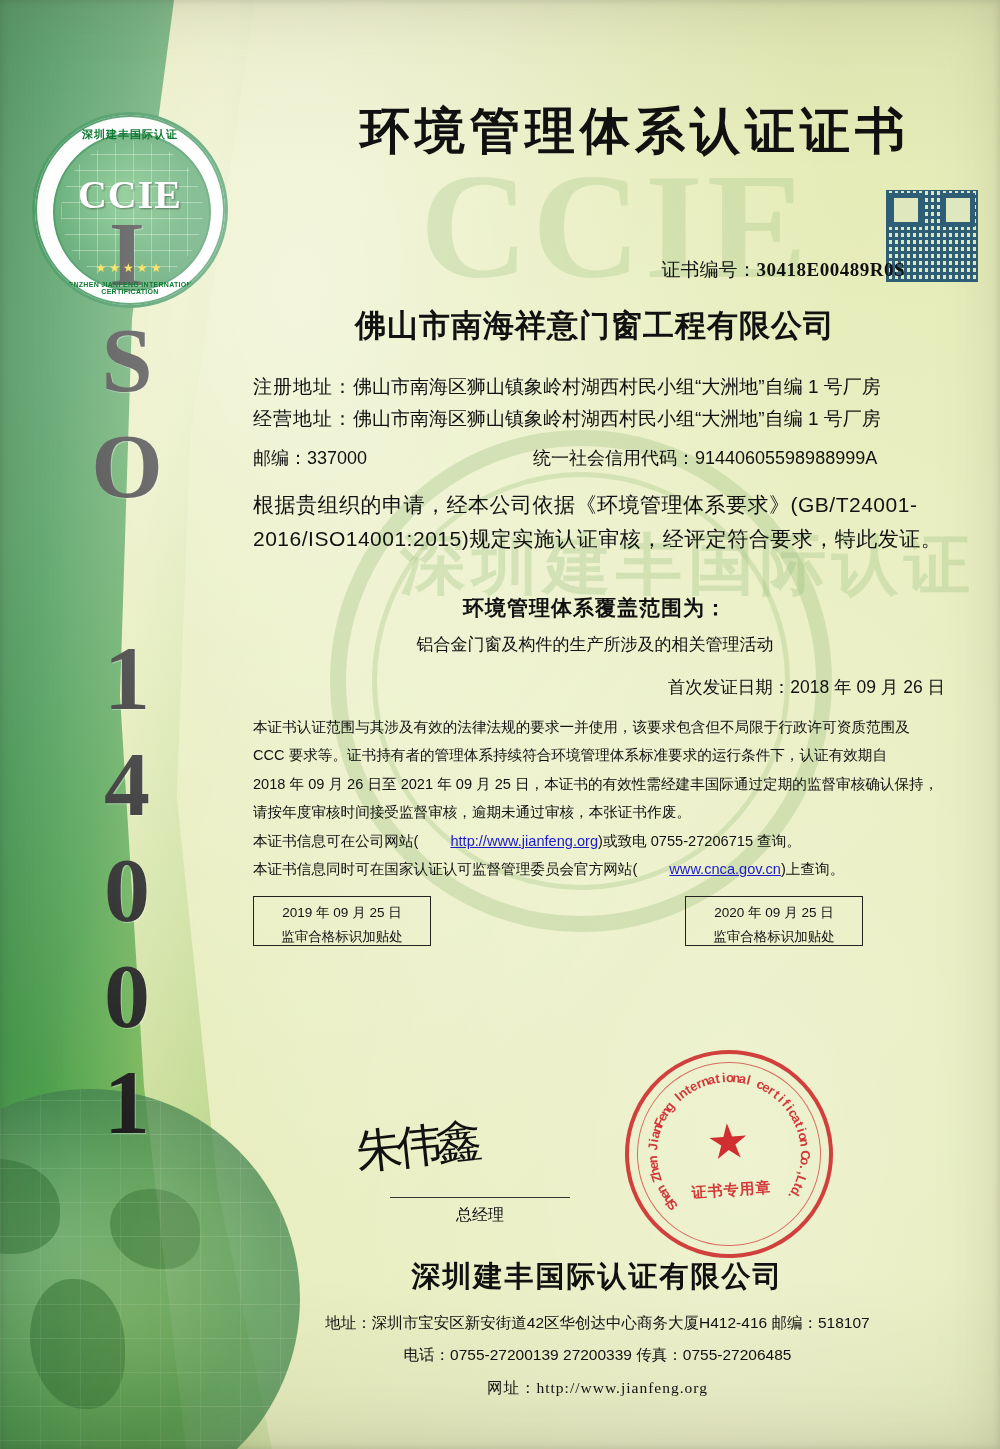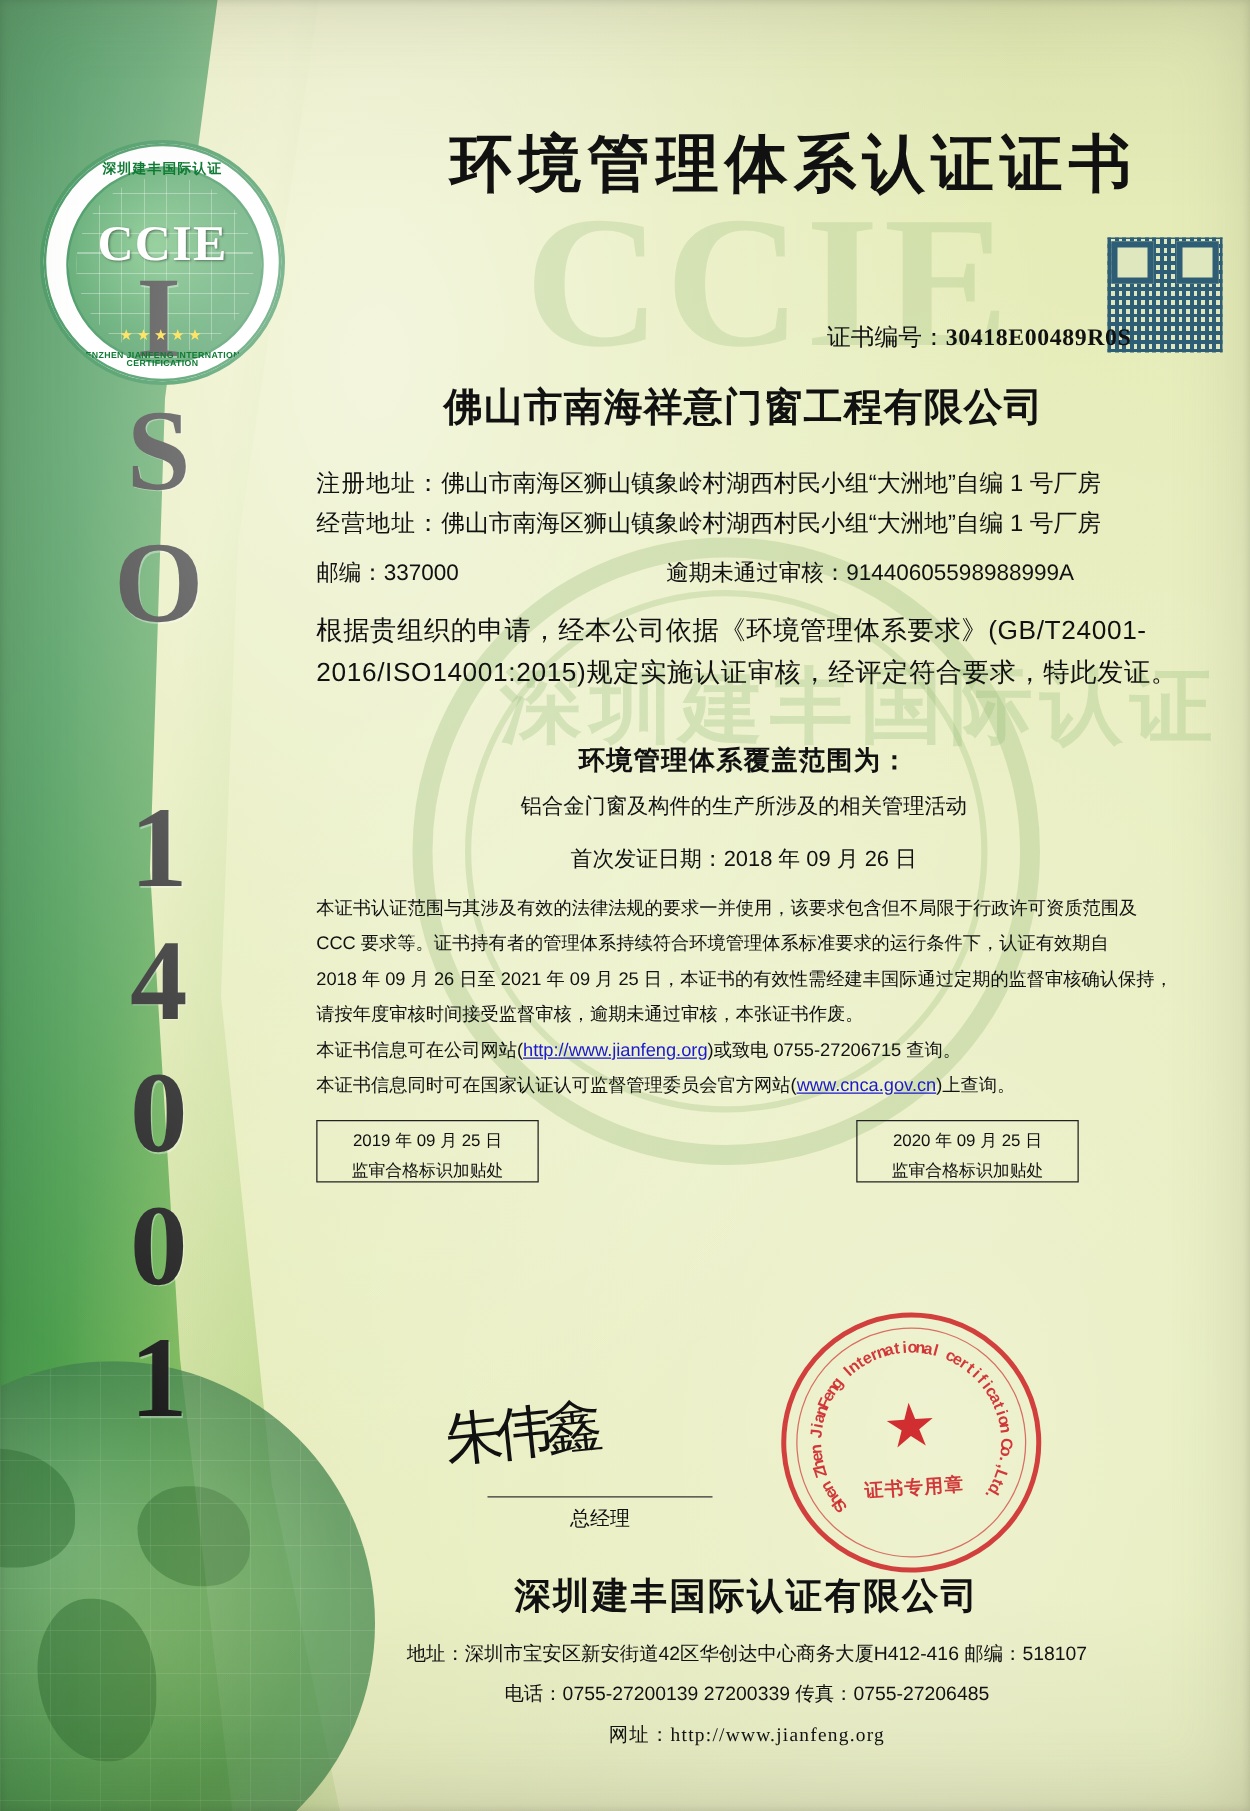--- a/index.html
+++ b/index.html
@@ -315,36 +315,37 @@
     left: 0; top: 633px;
     width: 700px;
     text-align: center;
     font-size: 17px;
     color: #111;
   }
   .first-issue {
     position: absolute;
     left: 0; top: 675px;
     width: 700px;
-    text-align: center;
+    text-align: right;
     font-size: 17.5px;
     color: #111;
   }
   .fineprint {
     position: absolute;
     left: 8px; top: 713px;
     width: 712px;
     font-size: 14.6px;
     line-height: 1.95;
     color: #111;
     text-align: justify;
   }
   .fineprint a, .link {
     color: #1a1acc;
     text-decoration: underline;
+    margin-left: 32px;
   }
   .stamp-box {
     position: absolute;
     width: 178px;
     height: 50px;
     border: 1.5px solid #222;
     font-size: 13.5px;
     color: #111;
     text-align: center;
     line-height: 1.75;
@@ -494,21 +495,21 @@
       <span class="addr-label">注册地址：</span><span>佛山市南海区狮山镇象岭村湖西村民小组“大洲地”自编 1 号厂房</span>
     </div>
     <div class="addr-line addr2">
       <span class="addr-label">经营地址：</span><span>佛山市南海区狮山镇象岭村湖西村民小组“大洲地”自编 1 号厂房</span>
     </div>
 
     <div class="postal">
       <span>邮编：</span><span>337000</span>
     </div>
     <div class="credit">
-      <span>逾期未通过审核：</span><span>91440605598988999A</span>
+      <span>统一社会信用代码：</span><span>91440605598988999A</span>
     </div>
 
     <div class="statement">根据贵组织的申请，经本公司依据《环境管理体系要求》(GB/T24001-2016/ISO14001:2015)规定实施认证审核，经评定符合要求，特此发证。</div>
 
     <div class="scope-head">环境管理体系覆盖范围为：</div>
     <div class="scope-body">铝合金门窗及构件的生产所涉及的相关管理活动</div>
     <div class="first-issue">首次发证日期：2018 年 09 月 26 日</div>
 
     <div class="fineprint">
       <div>本证书认证范围与其涉及有效的法律法规的要求一并使用，该要求包含但不局限于行政许可资质范围及</div>

